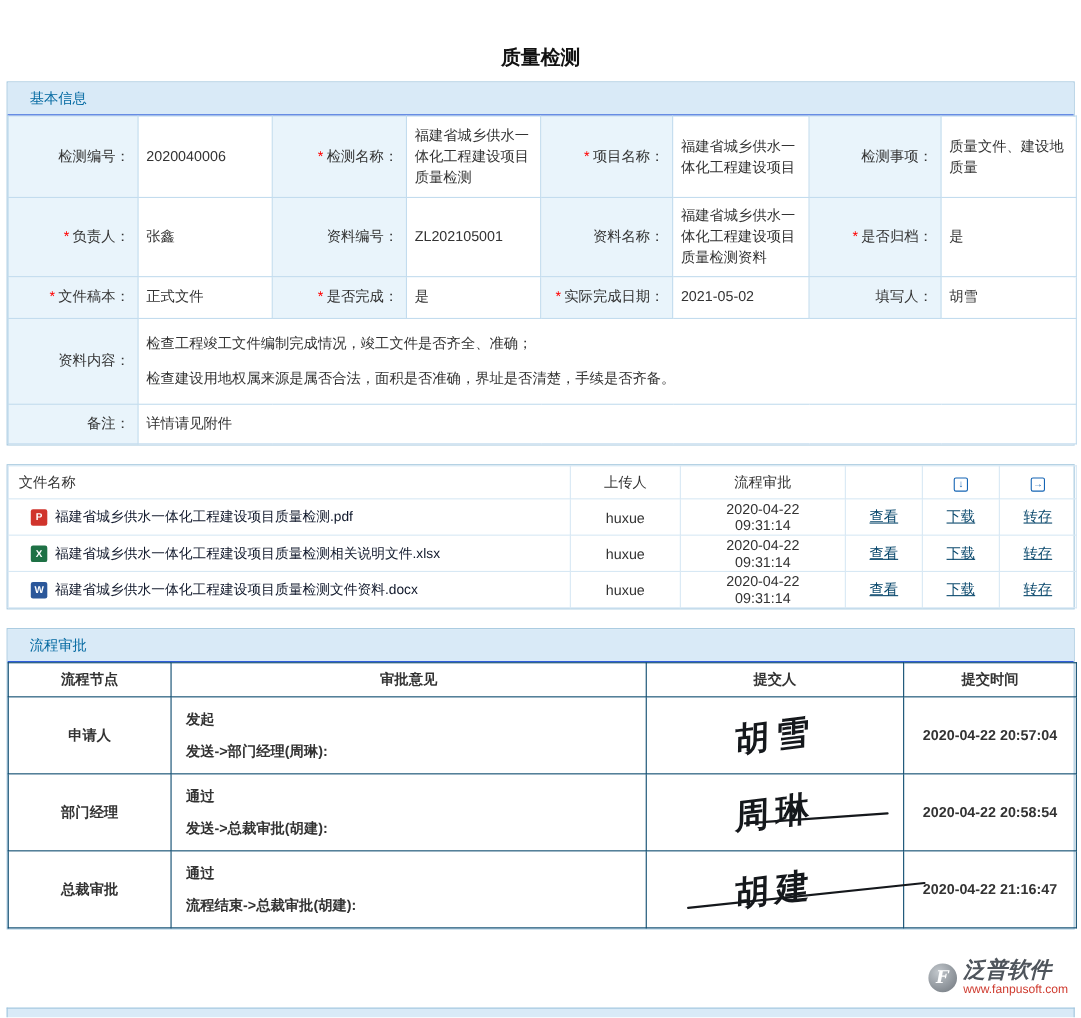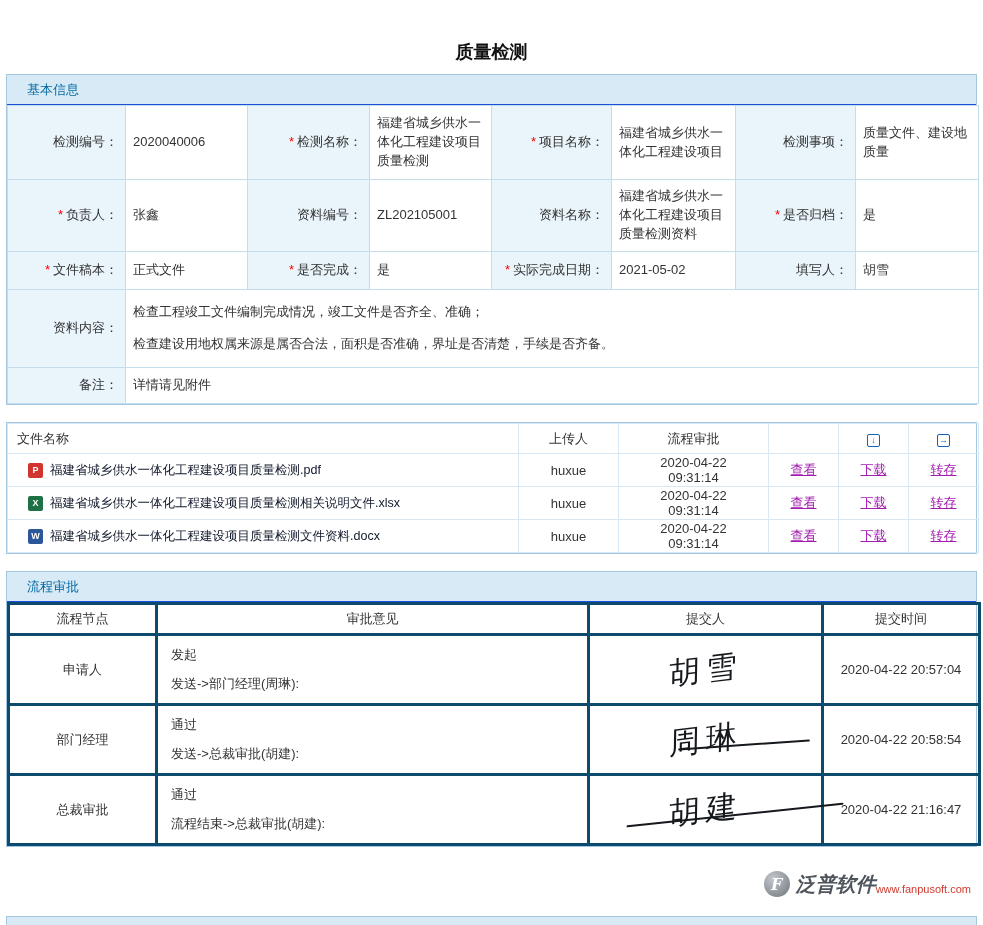--- a/index.html
+++ b/index.html
@@ -78,38 +78,38 @@
     font-weight: bold;
     display: inline-flex;
     align-items: center;
     justify-content: center;
     margin-right: 7px;
   }
   .file-icon.pdf  { background: #d0342c; }
   .file-icon.xlsx { background: #1e7145; }
   .file-icon.docx { background: #2b579a; }
   .file-name { font-size: 12.5px; color: #0f172a; white-space: nowrap; overflow: hidden; }
-  .link { color: #a21caf; text-decoration: underline; cursor: pointer; font-size: 13px; }
+  .link { color: #0c4a6e; text-decoration: underline; cursor: pointer; font-size: 13px; }
   .hdr-icon {
     display: inline-block;
     width: 13px; height: 13px;
     border: 1px solid #1464b4;
     border-radius: 2px;
     color: #1464b4;
     font-size: 9px;
     line-height: 11px;
     text-align: center;
     cursor: pointer;
   }
 
   
   .approve-table th, .approve-table td {
-    border: 3px solid #0c4a6e;
+    border: 1px solid #0c4a6e;
     font-size: 13px;
-    font-weight: normal;
+    font-weight: bold;
     color: #333333;
     padding: 0 6px;
     vertical-align: middle;
     text-align: center;
   }
   .approve-table th { height: 31px; }
   .approve-table tr.arow td { height: 70px; }
   .opinion-cell { text-align: left !important; padding-left: 13px !important; }
   .opinion-line1 { margin-bottom: 11px; }
   .sig-cell { position: relative; overflow: visible; }
@@ -141,21 +141,21 @@
     width: 26px; height: 26px;
     border-radius: 50%;
     background: radial-gradient(circle at 35% 30%, #c2c7cc, #6e757c);
     color: #ffffff;
     font-family: "DejaVu Serif", serif;
     font-style: italic;
     font-weight: bold;
     font-size: 16px;
     display: flex; align-items: center; justify-content: center;
   }
-  .brand-texts { display: flex; flex-direction: row; align-items: flex-end; line-height: 1.15; }
+  .brand-texts { display: flex; flex-direction: column; align-items: flex-start; line-height: 1.15; }
   .brand-name { font-size: 20px; font-weight: bold; font-style: italic; color: #4f555c; }
   .brand-url  { font-size: 11px; color: #cf3b2f; }
 
   .bottom-bar {
     position: absolute;
     left: 6px; right: 6px; bottom: 0;
     height: 9px;
     background: #d9eaf7;
     border: 1px solid #a3c7de;
     border-bottom: none;

